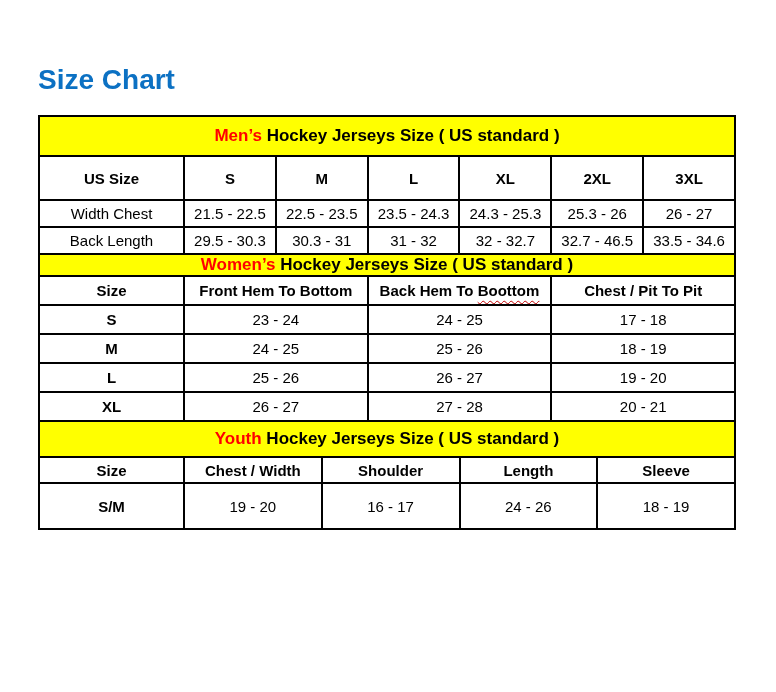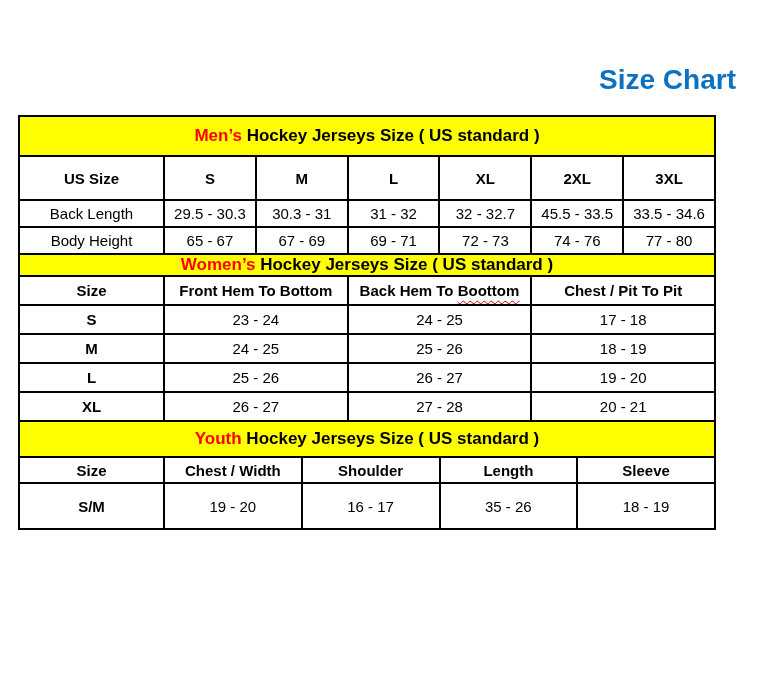--- a/index.html
+++ b/index.html
@@ -9,28 +9,28 @@
     font-family: "Liberation Sans", sans-serif;
     color: #000;
     overflow: hidden;
   }
   .page { width: 776px; height: 692px; }
   .title {
     margin: 0;
     padding-top: 64px;
     width: 698px;
     margin-left: 38px;
-    text-align: right;
+    text-align: left;
     font-size: 28px;
     font-weight: bold;
     color: #0c71c3;
     letter-spacing: 0px;
   }
   .chart-wrap {
-    margin-left: 18px;
+    margin-left: 38px;
     margin-top: 19px;
     width: 700px;
   }
   table.t {
     border-collapse: collapse;
     table-layout: fixed;
     width: 698px;
   }
   table.t + table.t { margin-top: -2px; }
   .t th, .t td {
@@ -94,36 +94,36 @@
       <tr class="head">
         <th>US Size</th>
         <th>S</th>
         <th>M</th>
         <th>L</th>
         <th>XL</th>
         <th>2XL</th>
         <th>3XL</th>
       </tr>
       <tr class="data">
+        <td>Width Chest</td>
+        <td>21.5 - 22.5</td>
+        <td>22.5 - 23.5</td>
+        <td>23.5 - 24.3</td>
+        <td>24.3 - 25.3</td>
+        <td>25.3 - 26</td>
+        <td>26 - 27</td>
+      </tr>
+      <tr class="data">
         <td>Back Length</td>
         <td>29.5 - 30.3</td>
         <td>30.3 - 31</td>
         <td>31 - 32</td>
         <td>32 - 32.7</td>
-        <td>45.5 - 33.5</td>
+        <td>32.7 - 46.5</td>
         <td>33.5 - 34.6</td>
-      </tr>
-      <tr class="data">
-        <td>Body Height</td>
-        <td>65 - 67</td>
-        <td>67 - 69</td>
-        <td>69 - 71</td>
-        <td>72 - 73</td>
-        <td>74 - 76</td>
-        <td>77 - 80</td>
       </tr>
     </tbody>
       </table>
 
     <table class="t womens">
       <colgroup>
         <col class="c-label">
           <col>
           <col>
           <col>
@@ -181,20 +181,20 @@
         <th>Size</th>
         <th>Chest / Width</th>
         <th>Shoulder</th>
         <th>Length</th>
         <th>Sleeve</th>
       </tr>
       <tr class="data">
         <td class="lbl-bold">S/M</td>
         <td>19 - 20</td>
         <td>16 - 17</td>
-        <td>35 - 26</td>
+        <td>24 - 26</td>
         <td>18 - 19</td>
       </tr>
     </tbody>
       </table>
 
   </div>
 </div>
 
 </body></html>

